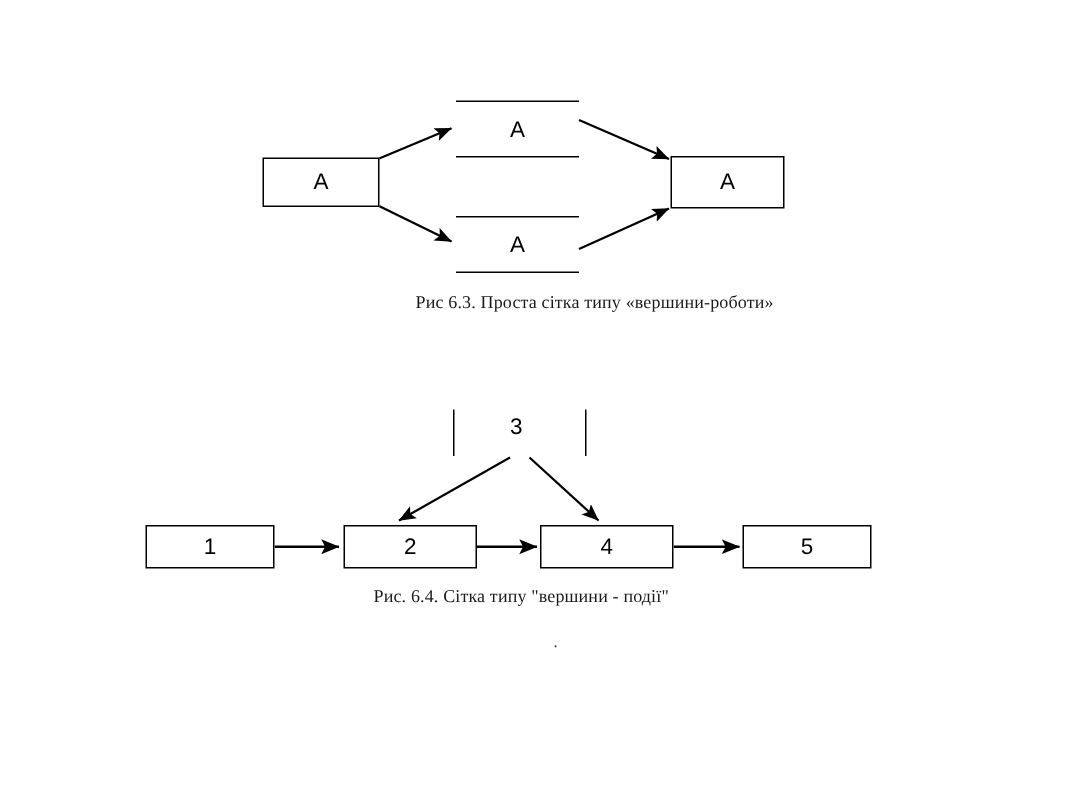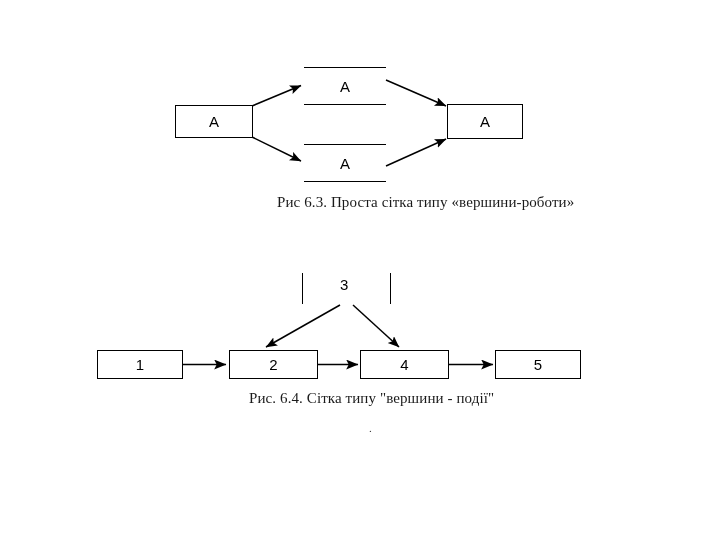--- a/index.html
+++ b/index.html
@@ -62,21 +62,21 @@
     font-family: "Liberation Sans", sans-serif;
     font-size: 15px;
     color: #000000;
     line-height: 1;
     z-index: 3;
   }
 
   .caption {
     position: absolute;
     font-family: "Liberation Serif", serif;
-    font-size: 15px;
+    font-size: 12px;
     color: #1a1a1a;
     white-space: nowrap;
     letter-spacing: 0.1px;
     z-index: 4;
   }
 
   .stray-dot {
     position: absolute;
     font-family: "Liberation Serif", serif;
     font-size: 11px;

